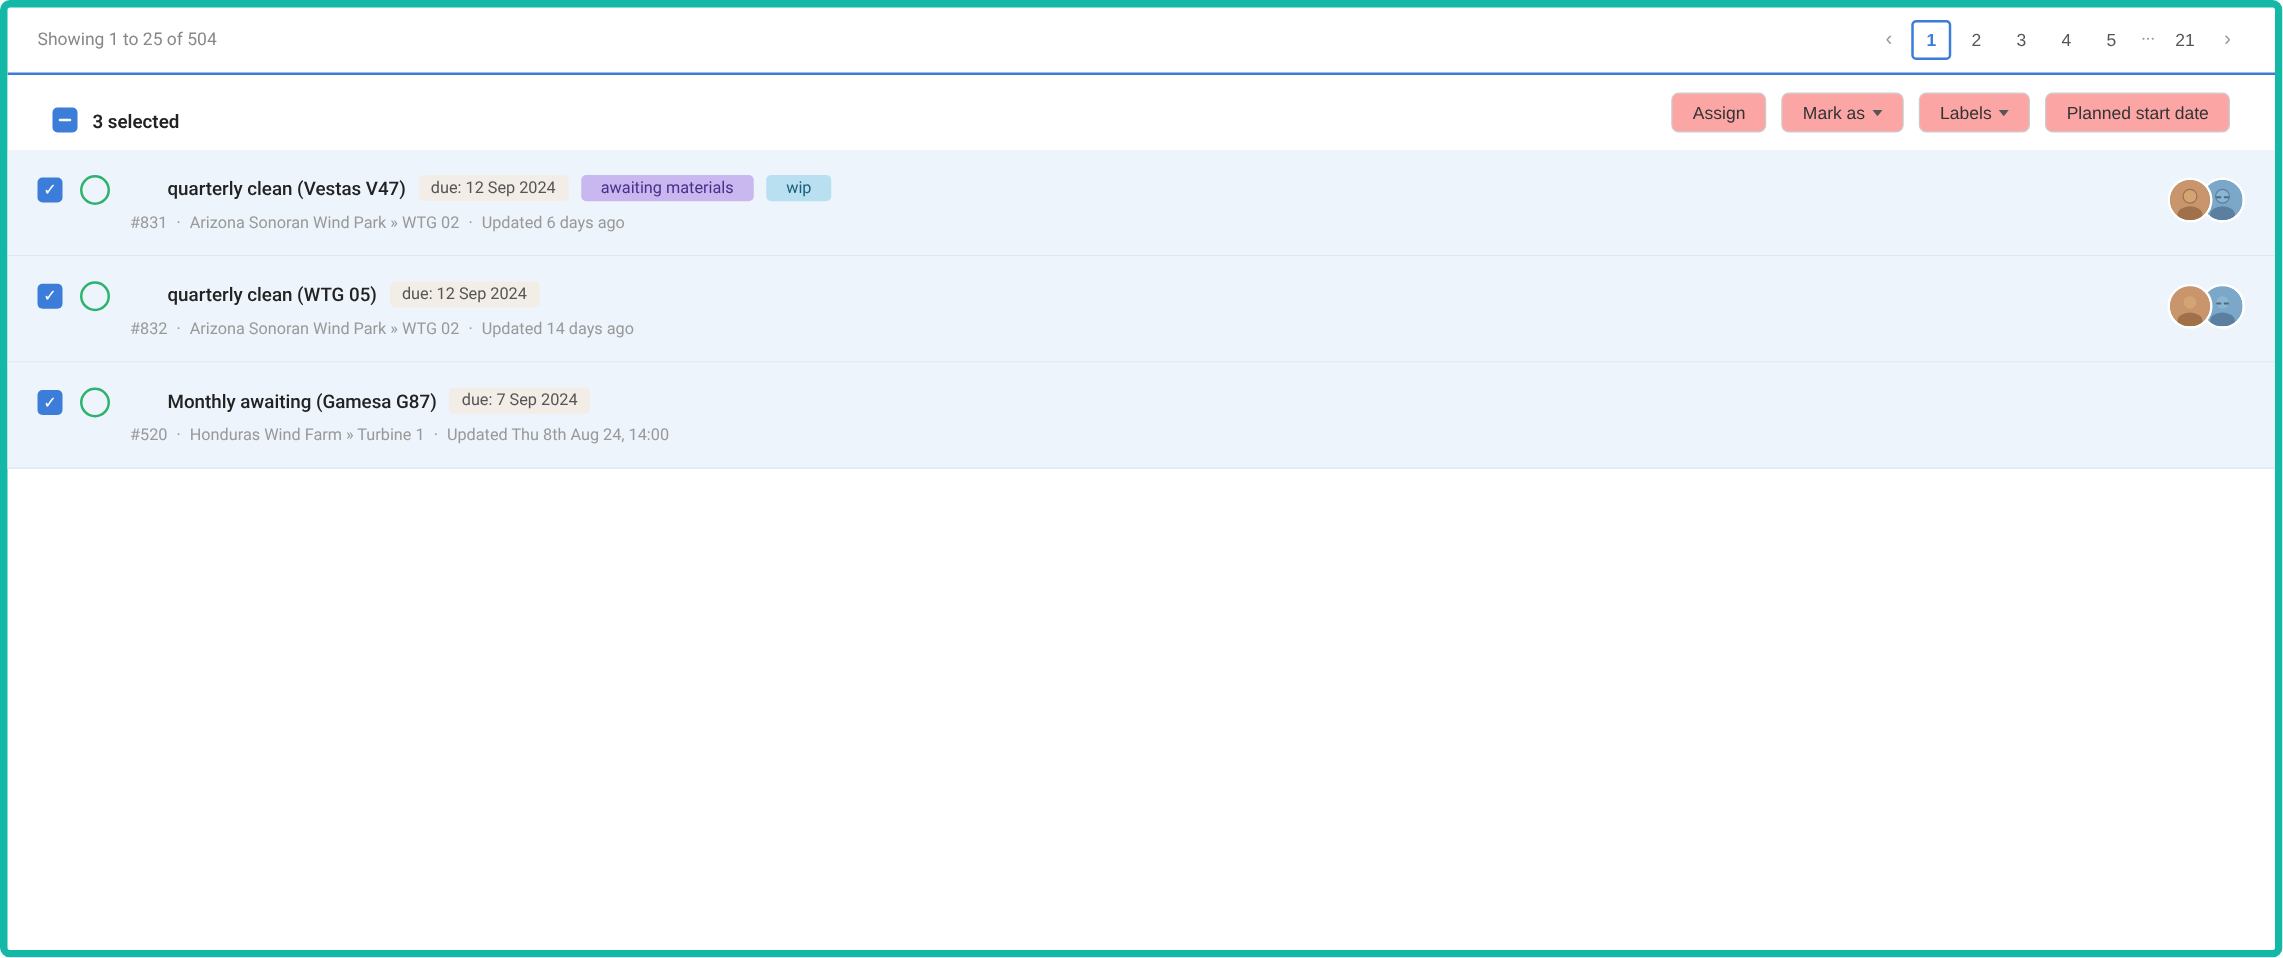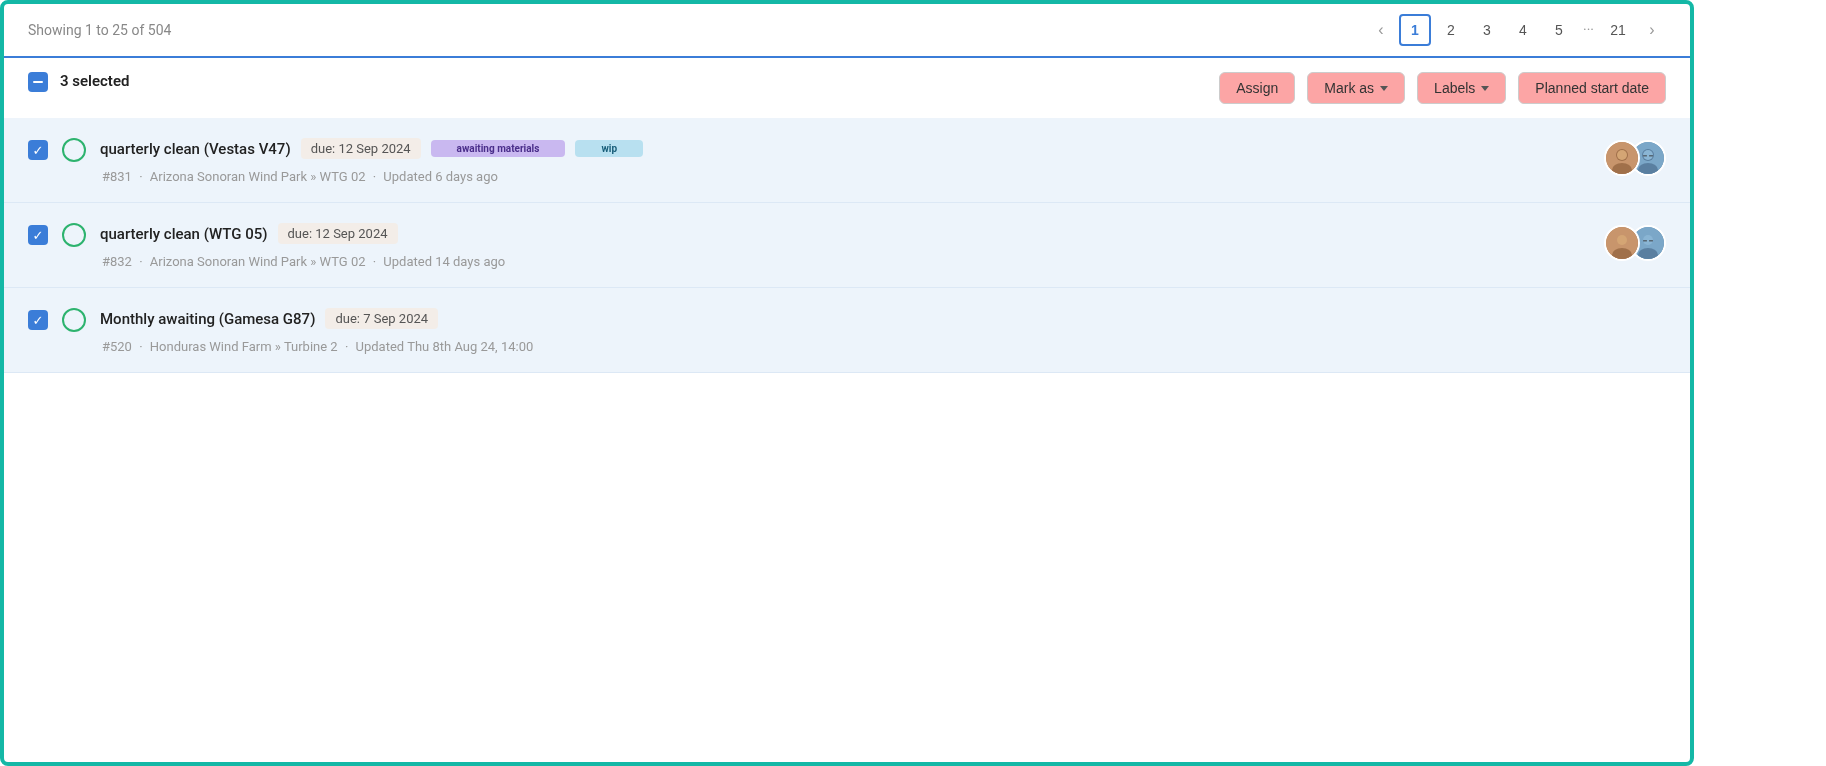--- a/index.html
+++ b/index.html
@@ -4,24 +4,24 @@
   <style>
     * { box-sizing: border-box; margin: 0; padding: 0; }
     body {
       font-family: -apple-system, BlinkMacSystemFont, 'Segoe UI', Roboto, sans-serif;
       background: #fff;
       color: #333;
       font-size: 14px;
     }
 
     .container {
-      width: 1694px;
+      width: 1826px;
       min-height: 766px;
       background: #fff;
-      border: 4px solid #14b8a6;
+      border: 6px solid #14b8a6;
       border-radius: 8px;
       overflow: hidden;
     }
 
     
     .pagination-bar {
       display: flex;
       align-items: center;
       justify-content: space-between;
       padding: 10px 24px;
@@ -74,22 +74,22 @@
 
     .dots {
       color: #999;
       font-size: 14px;
       padding: 0 4px;
     }
 
     
     .selection-toolbar {
       display: flex;
-      align-items: flex-start;
-      padding: 14px 24px;
+      align-items: flex-end;
+      padding: 14px 36px;
       gap: 12px;
       background: #fff;
     }
 
     .select-all-checkbox {
       width: 20px;
       height: 20px;
       background: #3b7dd8;
       border-radius: 4px;
       display: flex;
@@ -183,41 +183,42 @@
     .item-content {
       flex: 1;
     }
 
     .item-title-row {
       display: flex;
       align-items: center;
       gap: 10px;
       flex-wrap: wrap;
       margin-bottom: 10px;
+      margin-left: 32px;
     }
 
     .item-title {
       font-size: 15px;
       font-weight: 500;
       color: #222;
     }
 
     .due-badge {
       background: #f3ede8;
       color: #555;
       border-radius: 4px;
       padding: 3px 10px;
       font-size: 13px;
     }
 
     .label-badge {
       border-radius: 4px;
-      padding: 3px 26px;
-      font-size: 10px;
-      font-weight: 700;
+      padding: 3px 16px;
+      font-size: 13px;
+      font-weight: 400;
     }
 
     .label-awaiting {
       background: #c9b8f0;
       color: #4a2e8a;
     }
 
     .label-wip {
       background: #b8e0f0;
       color: #1a5f7a;
@@ -405,21 +406,21 @@
       </div>
       <div class="status-circle"></div>
       <div class="item-content">
         <div class="item-title-row">
           <span class="item-title">Monthly awaiting (Gamesa G87)</span>
           <span class="due-badge">due: 7 Sep 2024</span>
         </div>
         <div class="item-meta">
           <span>#520</span>
           <span> · </span>
-          <span>Honduras Wind Farm » Turbine 2</span>
+          <span>Honduras Wind Farm » Turbine 1</span>
           <span> · </span>
           <span>Updated Thu 8th Aug 24, 14:00</span>
         </div>
       </div>
     </div>
 
   </div>
 </div>
 
 </body></html>

